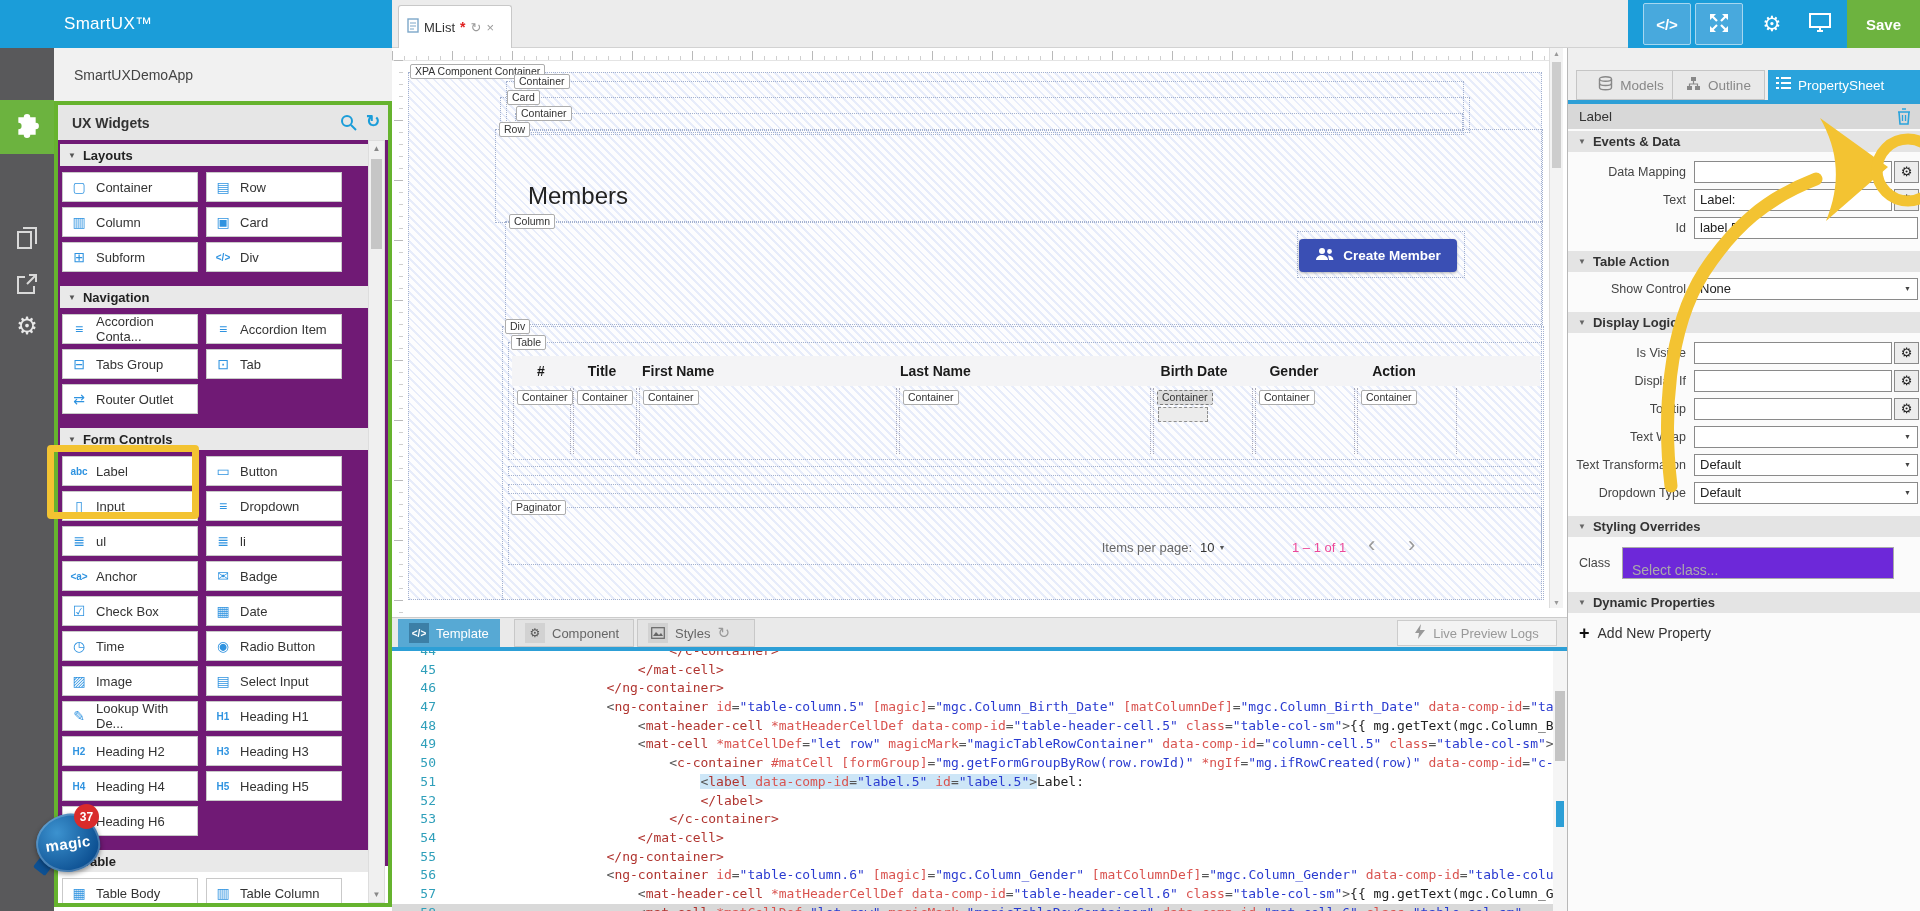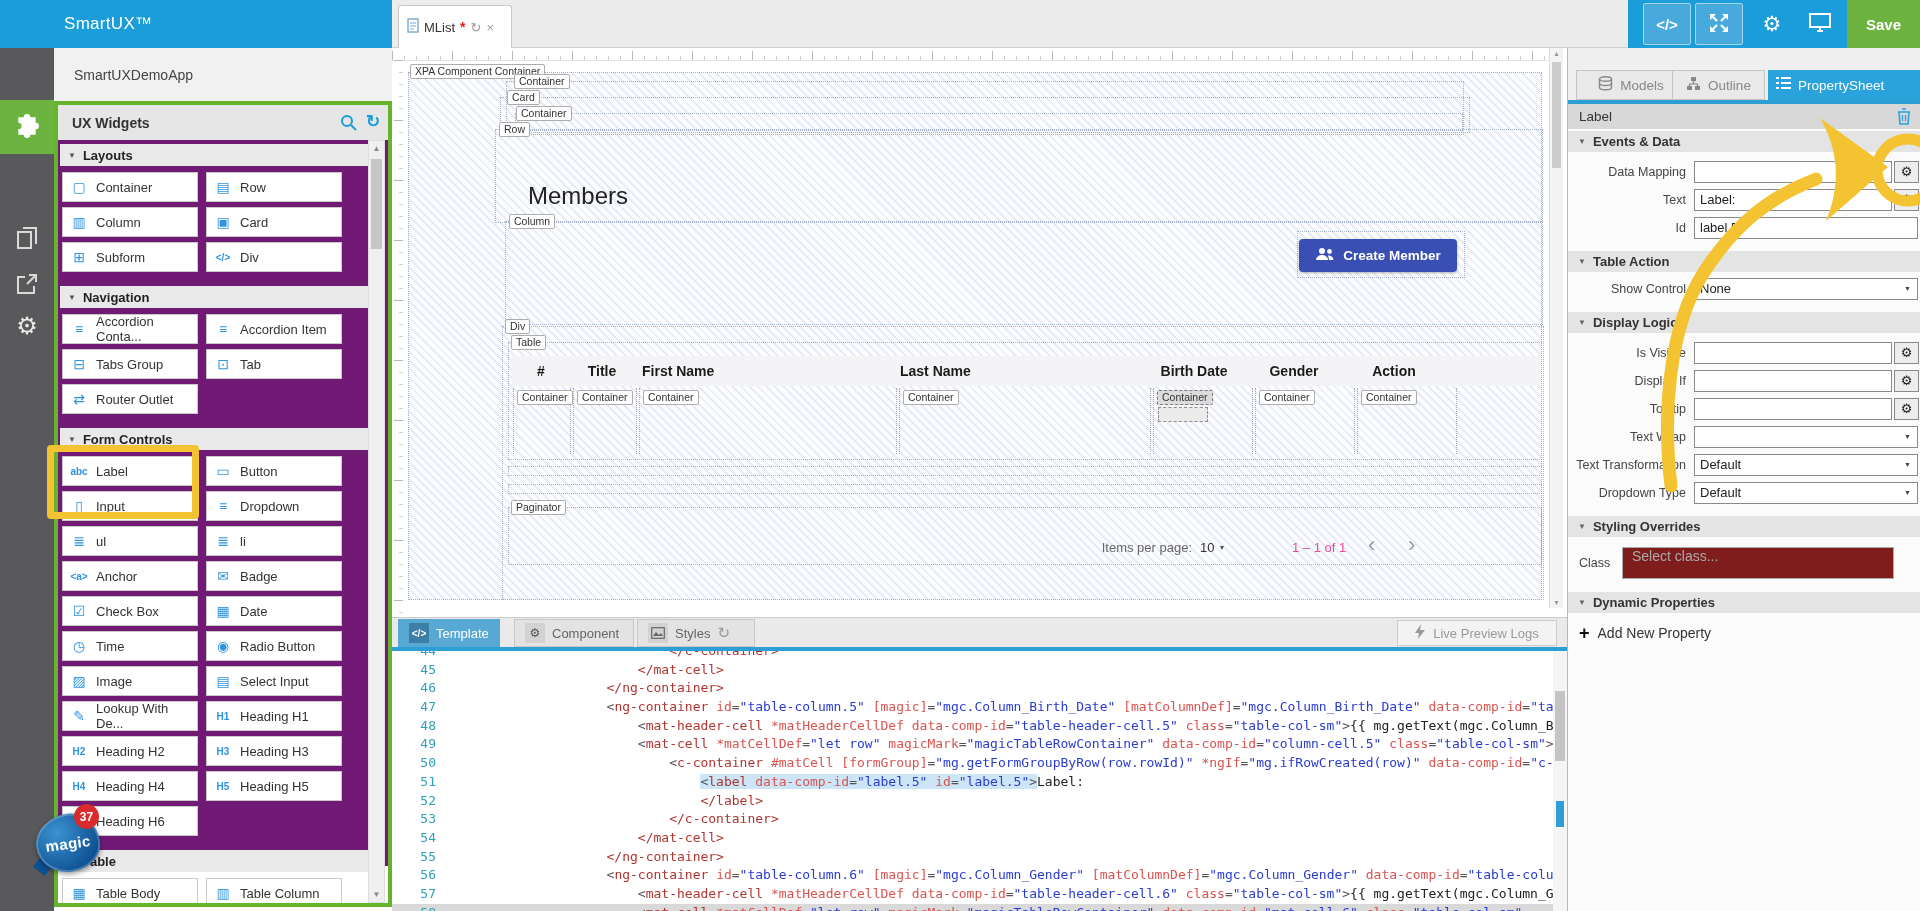--- a/index.html
+++ b/index.html
@@ -115,21 +115,21 @@
   .ps-lab{width:118px;text-align:right;padding-right:8px;font-size:12.5px;color:#444;flex:none;}
   .ps-inp{height:22px;background:#fff;border:1px solid #8a8a8a;box-sizing:border-box;display:flex;align-items:center;padding:0 5px;font-size:13px;color:#222;}
   .ps-inp.wgear{width:198px;}
   .ps-inp.full{width:224px;}
   .ps-gear{width:25px;height:22px;margin-left:2px;background:#ededed;border:1px solid #8a8a8a;box-sizing:border-box;display:flex;align-items:center;justify-content:center;font-size:13px;color:#222;}
   .ps-sel{position:relative;width:224px;height:22px;background:#fff;border:1px solid #8a8a8a;box-sizing:border-box;display:flex;align-items:center;padding:0 5px;font-size:13px;color:#222;}
   .ps-sel .caret{position:absolute;right:6px;font-size:7px;color:#444;}
   .ps-chk{width:15px;height:15px;background:#fff;border:1px solid #8a8a8a;box-sizing:border-box;}
   .ps-classrow{margin-top:9px;height:34px;display:flex;align-items:center;}
   .ps-classlab{width:54px;padding-left:11px;font-size:12.5px;color:#444;flex:none;box-sizing:border-box;}
-  .ps-classinp{width:272px;height:32px;background:#7f1d1d;border:1px solid #aaa;box-sizing:border-box;display:flex;align-items:flex-start;padding:0 9px;}
+  .ps-classinp{width:272px;height:32px;background:#6d28d9;border:1px solid #aaa;box-sizing:border-box;display:flex;align-items:flex-end;padding:0 9px;}
   .ps-classinp .ph{color:#aaa;font-size:14px;}
   .ps-addrow{margin-top:9px;display:flex;align-items:center;gap:8px;padding-left:11px;height:22px;}
   .ps-addrow .plus{font-size:18px;font-weight:bold;color:#111;}
   .ps-addrow .alab{font-size:14px;color:#333;}
   
   #hl-rect{left:47px;top:445px;width:152px;height:74px;border:7px solid #f3c332;border-radius:4px;box-sizing:border-box;z-index:40;pointer-events:none;}
   #arrow-svg{left:0;top:0;z-index:70;pointer-events:none;}
   #magic-logo{left:36px;top:812px;width:66px;height:62px;z-index:55;}
   #magic-blob{position:absolute;left:0;top:2px;width:64px;height:58px;background:radial-gradient(circle at 35% 30%,#3c92cf,#0d5092 75%);border-radius:55% 45% 50% 50%/50% 55% 45% 50%;transform:rotate(-8deg);box-shadow:0 2px 5px rgba(0,0,0,.4),inset 0 0 0 2px rgba(255,255,255,.22);display:flex;align-items:center;justify-content:center;}
   #magic-blob .mtext{color:#fff;font-weight:bold;font-size:15px;letter-spacing:.4px;}

